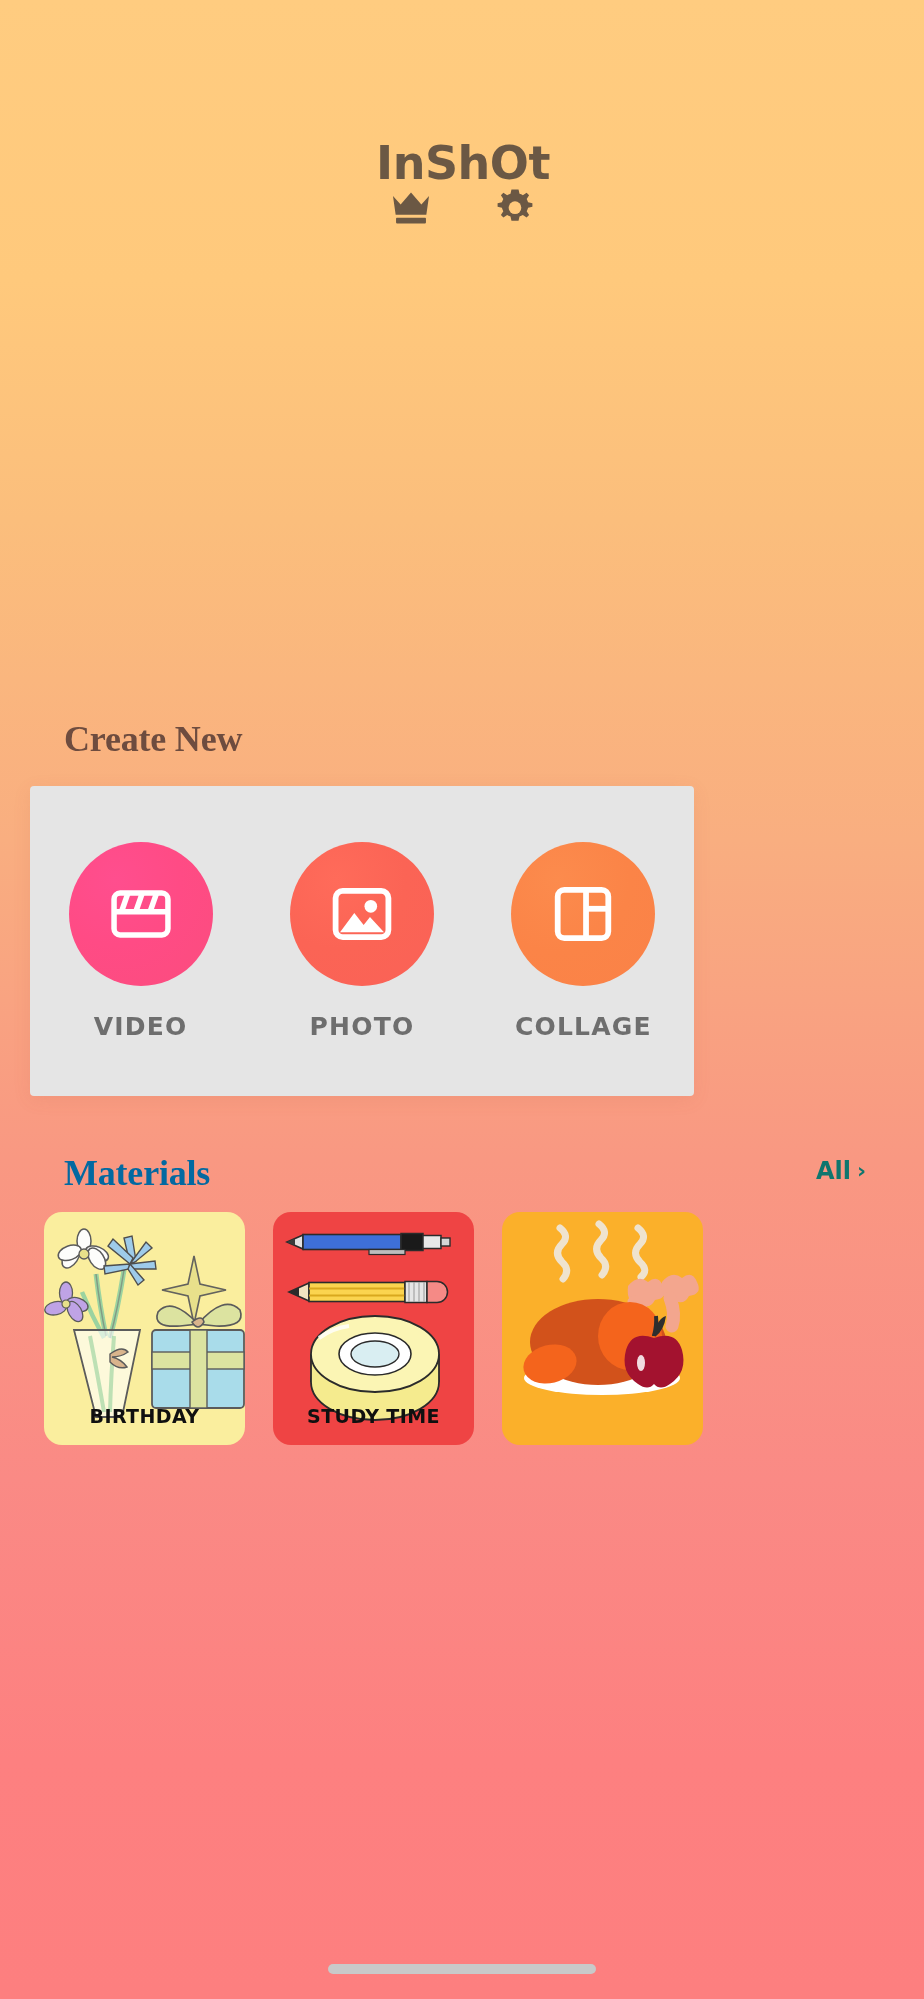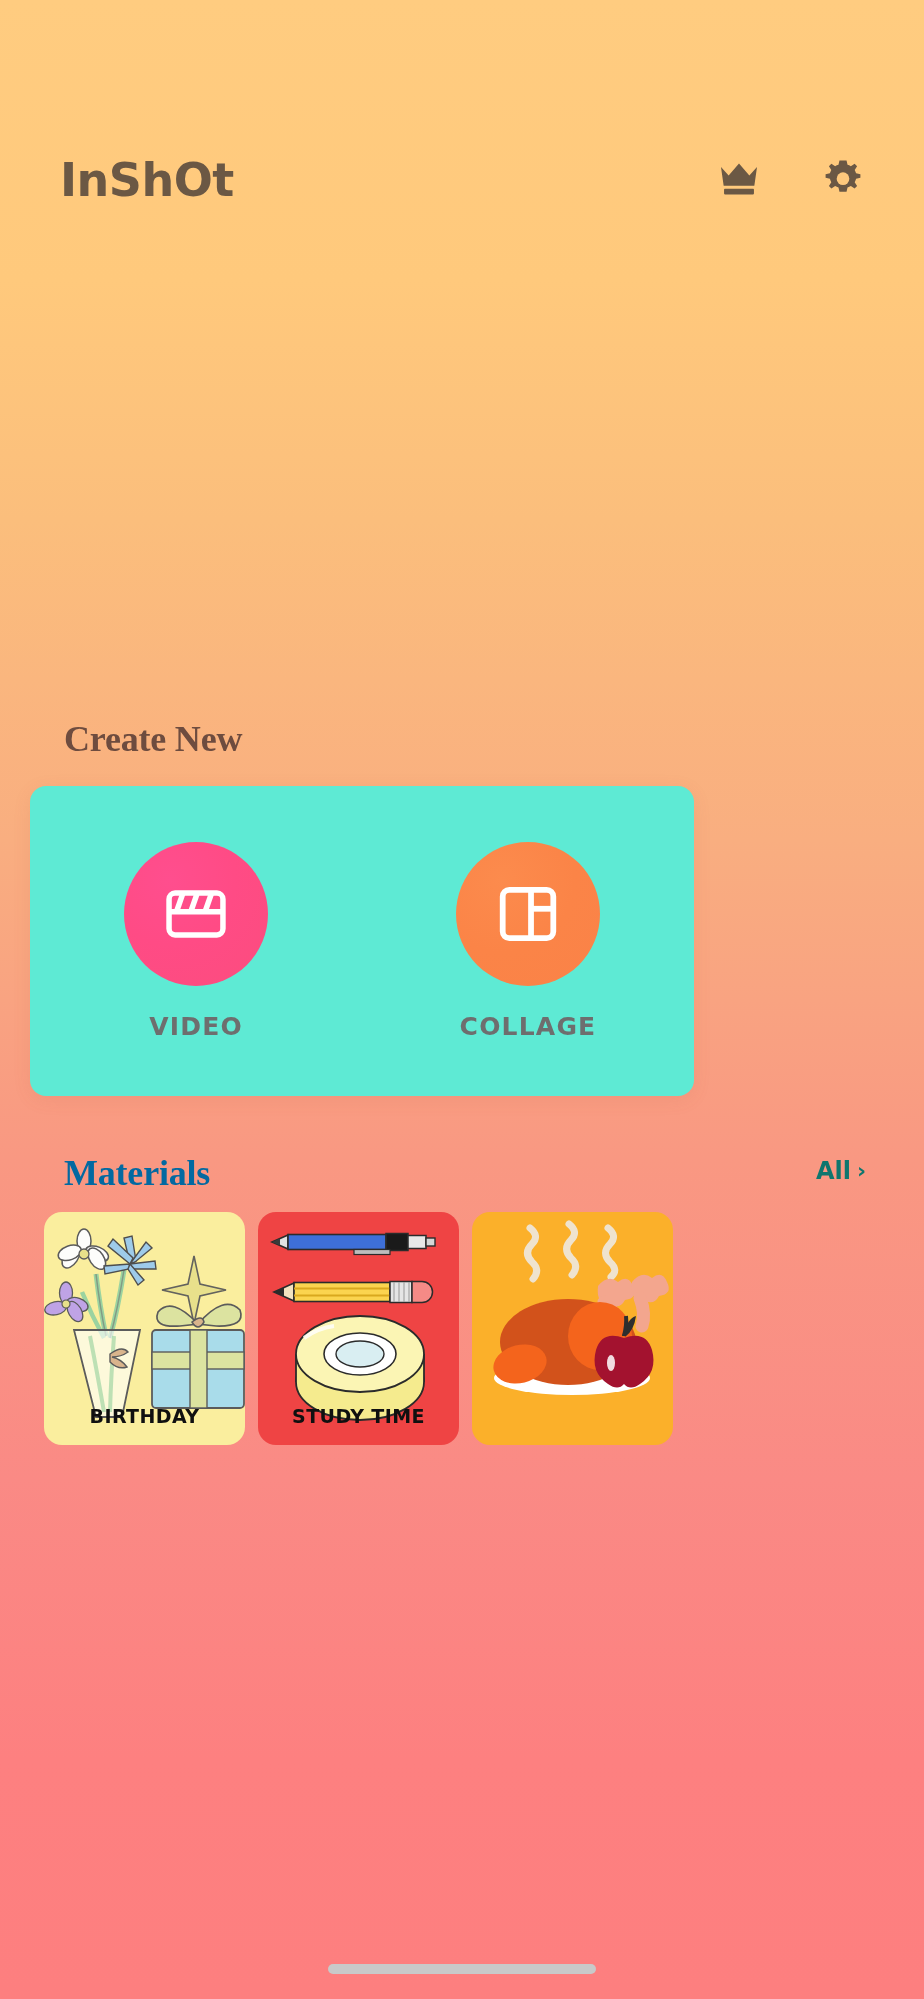--- a/index.html
+++ b/index.html
@@ -15,20 +15,21 @@
       #FD8080 88%, #FD7F7F 100%);
     position:relative;
   }
 
   
   .header {
     position:absolute; top:140px; left:0; right:0;
     height:80px;
     display:flex; align-items:center;
     padding:0 58px 0 60px;
+    flex-direction:column;
   }
   .logo {
     font-size:46px; font-weight:bold;
     letter-spacing:-0.5px;
     color:#6B5844;
     font-family:"DejaVu Sans", sans-serif;
     line-height:1;
   }
   .header-spacer { flex:1; }
   .header-icons { display:flex; align-items:center; gap:58px; }
@@ -43,22 +44,22 @@
     font-family:Liberation Serif, serif;
     letter-spacing:-0.2px;
     text-align:right;
   }
   #create-new-title { top:718px; color:#6E4C3F; }
 
   .create-card {
     position:absolute;
     left:30px; top:786px;
     width:664px; height:310px;
-    background:#5eead4;
-    border-radius:16px;
+    background:#e5e5e5;
+    border-radius:4px;
     display:flex; align-items:center; justify-content:space-around;
     box-shadow:0 4px 18px rgba(180,90,70,0.10);
   }
   .create-item {
     display:flex; flex-direction:column; align-items:center;
     width:190px;
   }
   .circle {
     width:144px; height:144px; border-radius:50%;
     display:flex; align-items:center; justify-content:center;
@@ -82,21 +83,21 @@
     position:absolute; right:58px; top:1157px;
     display:flex; align-items:center; gap:6px;
     font-size:24px; font-weight:bold;
     color:#0f766e;
     font-family:"DejaVu Sans", sans-serif;
   }
   .all-chevron { font-size:22px; line-height:1; font-weight:bold; }
 
   .materials-row {
     position:absolute; left:44px; top:1212px;
-    display:flex; gap:13px;
+    display:flex; gap:28px;
   }
   .mat-card {
     width:201px; height:233px;
     border-radius:18px;
     position:relative; overflow:hidden;
     display:flex; flex-direction:column;
     justify-content:flex-end; align-items:center;
   }
   .mat-card .art { position:absolute; inset:0; }
   .mat-card .art svg { width:100%; height:100%; display:block; }
@@ -166,20 +167,32 @@
           <path d="M2.2 11.2 H21.8" stroke="#FFFFFF" stroke-width="2"></path>
           <path d="M7.2 4.6 L5.0 10.9" stroke="#FFFFFF" stroke-width="2"></path>
           <path d="M12.4 4.6 L10.2 10.9" stroke="#FFFFFF" stroke-width="2"></path>
           <path d="M17.6 4.6 L15.4 10.9" stroke="#FFFFFF" stroke-width="2"></path>
         </svg>
       </span>
     </div>
     <div class="create-label">VIDEO</div>
   </div>
 
+  <div class="create-item">
+    <div class="circle circle-photo">
+      <span>
+        <svg viewBox="0 0 24 24">
+          <rect x="2.4" y="3.6" width="19.2" height="16.8" rx="2.6" fill="none" stroke="#FFFFFF" stroke-width="2.1"></rect>
+          <circle cx="15.2" cy="9.2" r="2.3" fill="#FFFFFF"></circle>
+          <path d="M4.0 18.6 L9.2 11.6 L12.6 16.0 L14.9 13.1 L20.0 18.6 Z" fill="#FFFFFF"></path>
+        </svg>
+      </span>
+    </div>
+    <div class="create-label">PHOTO</div>
+  </div>
 
   <div class="create-item">
     <div class="circle circle-collage">
       <span>
         <svg viewBox="0 0 24 24">
           <rect x="2.8" y="3.2" width="18.4" height="17.6" rx="2.4" fill="none" stroke="#FFFFFF" stroke-width="2.1"></rect>
           <path d="M13.1 3.4 V20.6" stroke="#FFFFFF" stroke-width="2.1"></path>
           <path d="M13.2 10.1 H21.0" stroke="#FFFFFF" stroke-width="2.1"></path>
         </svg>
       </span>

